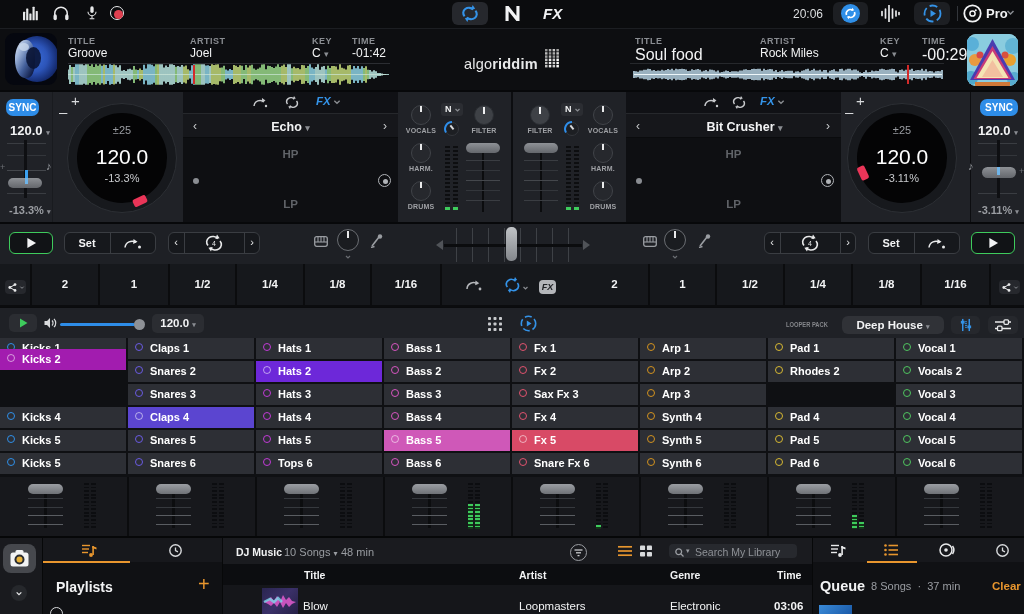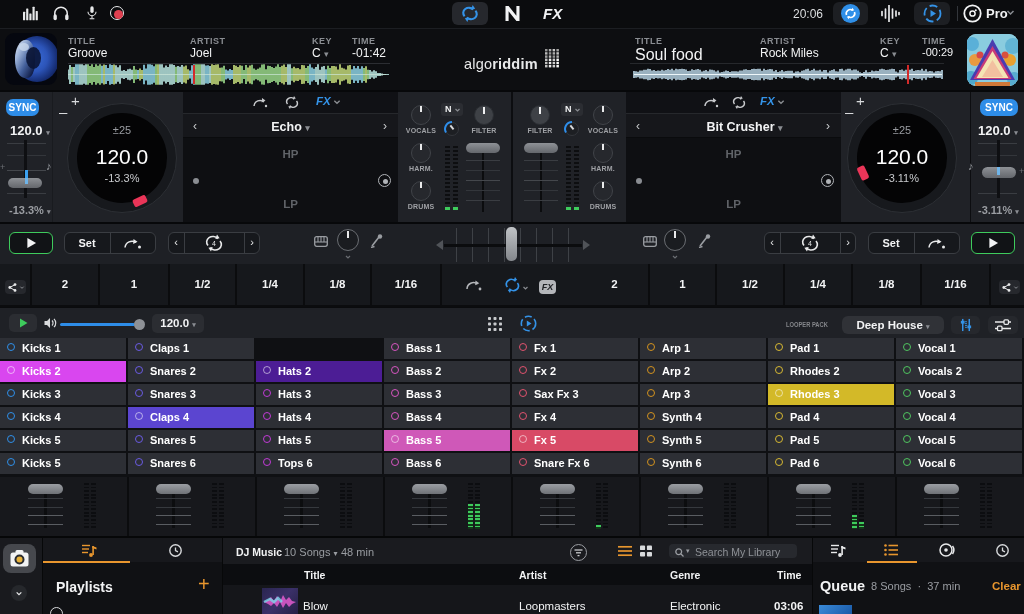--- a/index.html
+++ b/index.html
@@ -158,21 +158,21 @@
         </svg>
       </div>
 
   <div class="abs lbl" style="left:635px;top:7px;">TITLE</div>
   <div class="abs" style="left:635px;top:17px;font-size:16px;color:#f2f3f4;">Soul food</div>
   <div class="abs lbl" style="left:760px;top:7px;">ARTIST</div>
   <div class="abs" style="left:760px;top:17px;font-size:12px;color:#f2f3f4;">Rock Miles</div>
   <div class="abs lbl" style="left:880px;top:7px;">KEY</div>
   <div class="abs" style="left:880px;top:17px;font-size:12px;color:#f2f3f4;">C <span class="chev">▾</span></div>
   <div class="abs lbl" style="left:922px;top:7px;">TIME</div>
-  <div class="abs" style="left:922px;top:17px;font-size:11px;color:#f2f3f4;">-00:29</div>
+  <div class="abs" style="left:922px;top:17px;font-size:16px;color:#f2f3f4;">-00:29</div>
   <div class="abs" style="left:630px;top:34px;width:314px;height:1px;background:#26282c;"></div>
   <div class="abs" id="waveB" style="left:630px;top:35px;width:314px;height:21px;">
         <svg width="314" height="21" viewBox="0 0 314 21">
           <path d="M4 7.1V13.9M6 7.3V13.7M8 7.7V13.3M10 6.5V14.5M12 6.5V14.5M14 5.8V15.2M16 5.8V15.2M18 4.7V16.3M20 5.0V16.0M22 6.4V14.6M24 5.9V15.1M26 6.9V14.1M28 6.6V14.4M30 6.7V14.3M32 5.7V15.3M34 6.4V14.6M36 6.0V15.0M38 5.1V15.9M40 5.8V15.2M42 4.7V16.3M44 6.2V14.8M46 4.7V16.3M48 5.2V15.8M50 5.1V15.9M52 4.7V16.3M54 4.9V16.1M56 5.4V15.6M58 6.9V14.1M60 6.8V14.2M62 5.3V15.7M64 6.1V14.9M66 5.6V15.4M68 4.9V16.1M70 5.7V15.3M72 7.5V13.5M74 6.8V14.2M76 6.0V15.0M78 7.2V13.8M80 5.4V15.6M82 5.7V15.3M84 6.2V14.8M86 7.5V13.5M88 6.6V14.4M90 8.6V12.4M92 8.0V13.0M94 7.4V13.6M96 6.5V14.5M98 7.1V13.9M100 8.0V13.0M102 7.3V13.7M104 7.3V13.7M106 7.2V13.8M108 7.5V13.5M110 6.6V14.4M112 6.4V14.6M114 5.4V15.6M116 5.2V15.8M118 5.9V15.1M120 6.0V15.0M122 5.0V16.0M124 4.7V16.3M126 5.1V15.9M128 4.7V16.3M130 4.7V16.3M132 6.7V14.3M134 4.7V16.3M136 5.9V15.1M138 5.6V15.4M140 4.9V16.1M142 5.3V15.7M144 7.2V13.8M146 6.0V15.0M148 7.9V13.1M150 7.2V13.8M152 6.1V14.9M154 7.4V13.6M156 7.0V14.0M158 6.8V14.2M160 6.7V14.3M162 6.8V14.2M164 8.8V12.2M166 7.5V13.5M168 7.3V13.7M170 8.3V12.7M172 6.8V14.2M174 6.3V14.7M176 5.3V15.7M178 4.7V16.3M180 6.7V14.3M182 6.1V14.9M184 4.7V16.3M186 6.4V14.6M188 6.5V14.5M190 5.8V15.2M192 7.4V13.6M194 6.0V15.0M196 6.1V14.9M198 8.4V12.6M200 6.8V14.2M202 5.9V15.1M204 5.3V15.7M206 7.2V13.8M208 7.4V13.6M210 5.1V15.9M212 4.7V16.3M214 6.5V14.5M216 5.6V15.4M218 4.7V16.3M220 4.7V16.3M222 6.3V14.7M224 5.4V15.6M226 5.4V15.6M228 6.7V14.3M230 8.3V12.7M232 9.1V11.9M234 8.1V12.9M236 6.3V14.7M238 8.2V12.8M240 8.0V13.0M242 6.6V14.4M244 7.2V13.8M246 6.8V14.2M248 6.9V14.1M250 5.3V15.7M252 4.7V16.3M254 5.2V15.8M256 5.9V15.1M258 5.7V15.3M260 5.3V15.7M262 4.7V16.3M264 4.9V16.1M266 7.5V13.5M268 8.5V12.5M270 6.0V15.0M272 5.6V15.4M274 6.7V14.3M276 5.7V15.3M278 5.2V15.8M280 5.8V15.2M282 4.8V16.2M284 7.1V13.9M286 6.2V14.8M288 6.0V15.0M290 6.2V14.8M292 4.7V16.3M294 6.7V14.3M296 5.3V15.7M298 7.4V13.6M300 7.0V14.0M302 7.3V13.7M304 8.4V12.6M306 7.2V13.8M308 6.9V14.1M310 7.3V13.7M312 5.9V15.1" stroke="#bedbeb" stroke-width="1.6" fill="none"></path>
           <line x1="4" y1="10.5" x2="312" y2="10.5" stroke="#f2fafd" stroke-width="1" opacity="0.95"></line>
           <rect x="277" y="1" width="2" height="19" fill="#d42a2a"></rect>
         </svg>
       </div>
 
   <div class="abs" style="left:967px;top:5px;width:51px;height:52px;border-radius:9px;background:#8accdf;overflow:hidden;">
@@ -603,27 +603,23 @@
     <rect x="2.5" y="7.2" width="4.5" height="4.5" rx="1" fill="#26282d" stroke="#e8e9ea" stroke-width="1.3"></rect>
   </svg>
 </div>
 
 <div class="abs" id="padgrid" style="left:0;top:338px;width:1024px;height:139px;background:#0f1013;">
 <style>.pc{position:absolute;width:126px;height:21px;background:#2d2f35;}.pc span{position:absolute;left:22px;top:4px;font-size:11px;font-weight:bold;color:#fff;}.pc i{position:absolute;left:7px;top:5px;width:8px;height:8px;border-radius:50%;border:1.6px solid;}</style>
 <div class="pc" style="left:0px;top:0px;">
         <i style="border-color:#2f8fe8;"></i>
         <span>Kicks 1</span>
       </div>
-<div class="pc" style="left:0px;top:23px;background:#d946ef;">
+<div class="pc" style="left:0px;top:11px;background:#a21caf;">
         <i style="border-color:rgba(255,255,255,0.55);"></i>
         <span>Kicks 2</span>
-      </div>
-<div class="pc" style="left:0px;top:46px;">
-        <i style="border-color:#2f8fe8;"></i>
-        <span>Kicks 3</span>
       </div>
 <div class="pc" style="left:0px;top:69px;">
         <i style="border-color:#2f8fe8;"></i>
         <span>Kicks 4</span>
       </div>
 <div class="pc" style="left:0px;top:92px;">
         <i style="border-color:#2f8fe8;"></i>
         <span>Kicks 5</span>
       </div>
 <div class="pc" style="left:0px;top:115px;">
@@ -647,21 +643,25 @@
         <span>Claps 4</span>
       </div>
 <div class="pc" style="left:128px;top:92px;">
         <i style="border-color:#6a5be2;"></i>
         <span>Snares 5</span>
       </div>
 <div class="pc" style="left:128px;top:115px;">
         <i style="border-color:#6a5be2;"></i>
         <span>Snares 6</span>
       </div>
-<div class="pc" style="left:256px;top:23px;background:#4c1d95;">
+<div class="pc" style="left:256px;top:0px;">
+        <i style="border-color:#c13ad6;"></i>
+        <span>Hats 1</span>
+      </div>
+<div class="pc" style="left:256px;top:23px;background:#6d28d9;">
         <i style="border-color:rgba(255,255,255,0.55);"></i>
         <span>Hats 2</span>
       </div>
 <div class="pc" style="left:256px;top:46px;">
         <i style="border-color:#c13ad6;"></i>
         <span>Hats 3</span>
       </div>
 <div class="pc" style="left:256px;top:69px;">
         <i style="border-color:#c13ad6;"></i>
         <span>Hats 4</span>
@@ -746,24 +746,20 @@
         <i style="border-color:#d2921f;"></i>
         <span>Synth 6</span>
       </div>
 <div class="pc" style="left:768px;top:0px;">
         <i style="border-color:#d6b832;"></i>
         <span>Pad 1</span>
       </div>
 <div class="pc" style="left:768px;top:23px;">
         <i style="border-color:#d6b832;"></i>
         <span>Rhodes 2</span>
-      </div>
-<div class="pc" style="left:768px;top:46px;background:#d3b928;">
-        <i style="border-color:rgba(255,255,255,0.55);"></i>
-        <span>Rhodes 3</span>
       </div>
 <div class="pc" style="left:768px;top:69px;">
         <i style="border-color:#d6b832;"></i>
         <span>Pad 4</span>
       </div>
 <div class="pc" style="left:768px;top:92px;">
         <i style="border-color:#d6b832;"></i>
         <span>Pad 5</span>
       </div>
 <div class="pc" style="left:768px;top:115px;">

